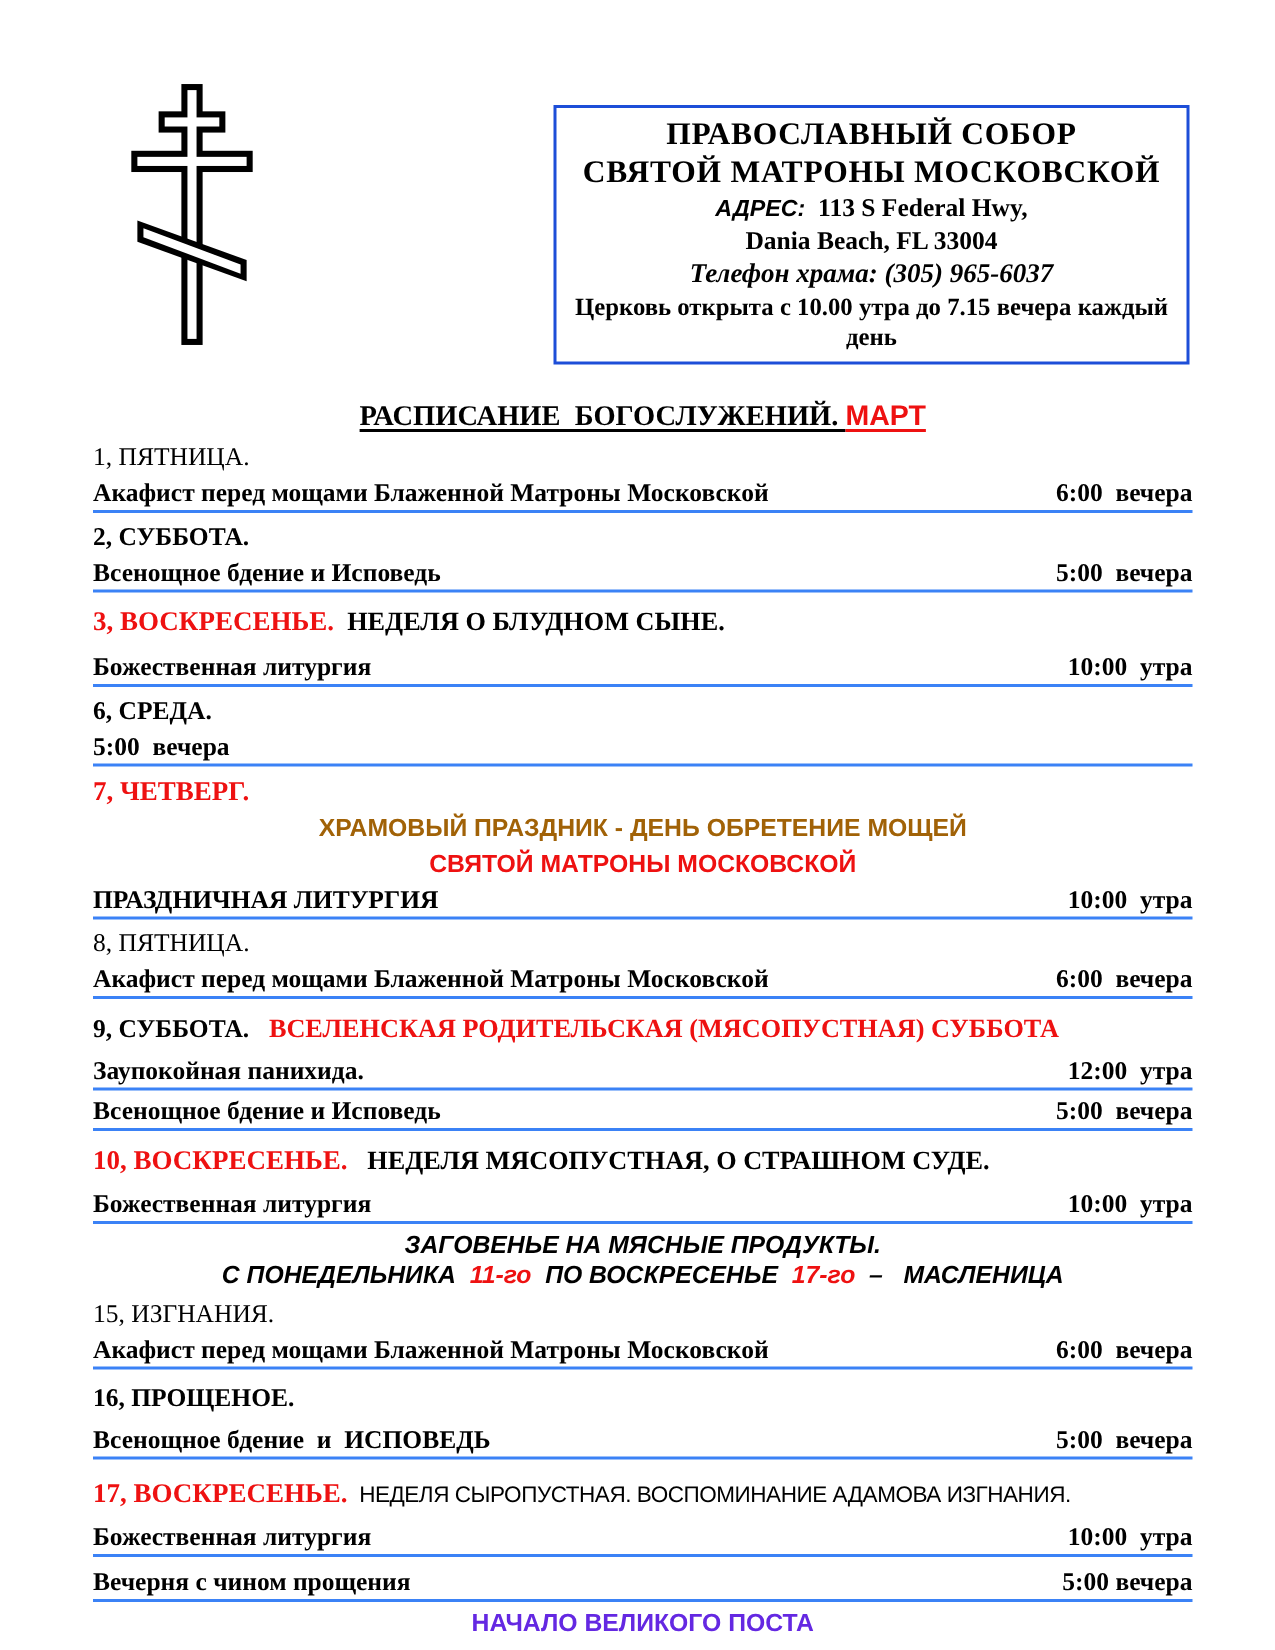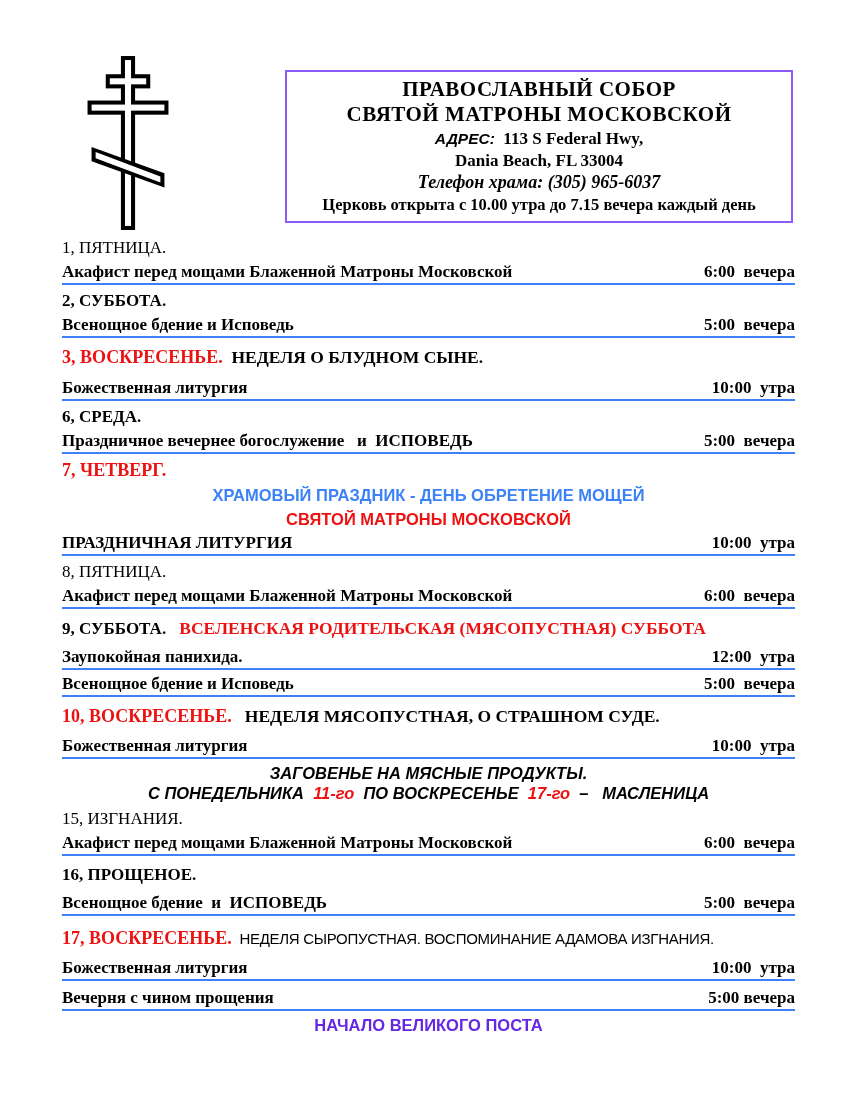--- a/index.html
+++ b/index.html
@@ -6,22 +6,22 @@
   body { width:850px; height:1100px; overflow:hidden; }
   .page {
     position:relative; width:850px; height:1100px; box-sizing:border-box;
     padding:0 55px 0 62px; background:#fff; color:#000;
     font-family:"Liberation Serif", serif;
   }
   
   .header { display:flex; align-items:flex-start; }
   .cross { margin:54px 0 0 23px; flex:0 0 auto; }
   .infobox {
-    margin:70px 2px 0 auto; width:508px; box-sizing:border-box;
-    border:2px solid #8b5cf6; text-align:center; padding:5px 6px 6px 6px;
+    margin:70px 2px 0 auto; width:424px; box-sizing:border-box;
+    border:2px solid #1d4ed8; text-align:center; padding:5px 6px 6px 6px;
   }
   .t1 { font-weight:bold; font-size:21px; line-height:1.18; letter-spacing:0.5px; }
   .addrline { font-size:17px; font-weight:bold; margin-top:2px; }
   .addr-label { font-family:"Liberation Sans", sans-serif; font-style:italic; font-weight:bold; font-size:15.5px; }
   .phone { font-size:18px; font-weight:bold; font-style:italic; margin-top:1px; }
   .hours { font-size:16.5px; font-weight:bold; margin-top:2px; }
   
   .sched-title { text-align:center; margin:24px 0 4px 0; font-size:19px; font-weight:bold; white-space:pre; }
   .sched-title .black { text-decoration:underline; text-decoration-thickness:2px; text-underline-offset:3px; }
   .sched-title .month {
@@ -38,21 +38,21 @@
   .day .note-sans { font-family:"Liberation Sans", sans-serif; font-weight:normal; font-size:15px; letter-spacing:-0.3px; }
   .svc {
     display:flex; justify-content:space-between; align-items:baseline;
     border-bottom:2px solid #3b82f6; margin-top:4px; padding-bottom:1px;
   }
   .svc .name, .svc .time { font-size:17px; font-weight:bold; white-space:pre; }
   .banner {
     text-align:center; font-family:"Liberation Sans", sans-serif;
     font-weight:bold; font-size:16.5px; margin-top:5px;
   }
-  .banner.g { color:#3b82f6; }
+  .banner.g { color:#a16207; }
   .banner.r { color:#ee1111; }
   .banner.v { color:#6428e2; }
   .banner.bi { font-style:italic; color:#000; }
   .banner.bs { color:#000; }
   .banner .red-it { color:#ee1111; }
   .gap8 { margin-top:9px; }
   .gap10 { margin-top:12px; }
 </style>
 </head>
 <body>
@@ -73,32 +73,33 @@
     <div class="infobox">
       <div class="t1">ПРАВОСЛАВНЫЙ СОБОР</div>
       <div class="t1">СВЯТОЙ МАТРОНЫ МОСКОВСКОЙ</div>
       <div class="addrline"><span class="addr-label">АДРЕС:</span><span style="white-space:pre;">  113 S Federal Hwy,</span></div>
       <div class="addrline">Dania Beach, FL 33004</div>
       <div class="phone">Телефон храма: (305) 965-6037</div>
       <div class="hours">Церковь открыта с 10.00 утра до 7.15 вечера каждый день</div>
     </div>
   </div>
 
+  <div class="sched-title"><span class="black">РАСПИСАНИЕ  БОГОСЛУЖЕНИЙ. </span><span class="month">МАРТ</span></div>
 
   <div class="row day"><span>1, ПЯТНИЦА.</span></div>
   <div class="row svc"><span class="name">Акафист перед мощами Блаженной Матроны Московской</span><span class="time">6:00  вечера</span></div>
 
   <div class="row day"><span class="b">2, СУББОТА.</span></div>
   <div class="row svc"><span class="name">Всенощное бдение и Исповедь</span><span class="time">5:00  вечера</span></div>
 
   <div class="row day gap8"><span class="red">3, ВОСКРЕСЕНЬЕ.</span><span class="note">  НЕДЕЛЯ О БЛУДНОМ СЫНЕ.</span></div>
   <div class="row svc gap8" style="margin-top:10px;"><span class="name">Божественная литургия</span><span class="time">10:00  утра</span></div>
 
   <div class="row day"><span class="b">6, СРЕДА.</span></div>
-  <div class="row svc"><span class="name">Праздничное вечернее богослужение   и  ИСПОВЕДЬ</span><span class="time">5:00  вечера</span></div>
+  <div class="row svc"><span class="time">5:00  вечера</span></div>
 
   <div class="row day"><span class="red">7, ЧЕТВЕРГ.</span></div>
 
   <div class="banner g">ХРАМОВЫЙ ПРАЗДНИК - ДЕНЬ ОБРЕТЕНИЕ МОЩЕЙ</div>
   <div class="banner r">СВЯТОЙ МАТРОНЫ МОСКОВСКОЙ</div>
   <div class="row svc"><span class="name">ПРАЗДНИЧНАЯ ЛИТУРГИЯ</span><span class="time">10:00  утра</span></div>
 
   <div class="row day"><span>8, ПЯТНИЦА.</span></div>
   <div class="row svc"><span class="name">Акафист перед мощами Блаженной Матроны Московской</span><span class="time">6:00  вечера</span></div>
 

